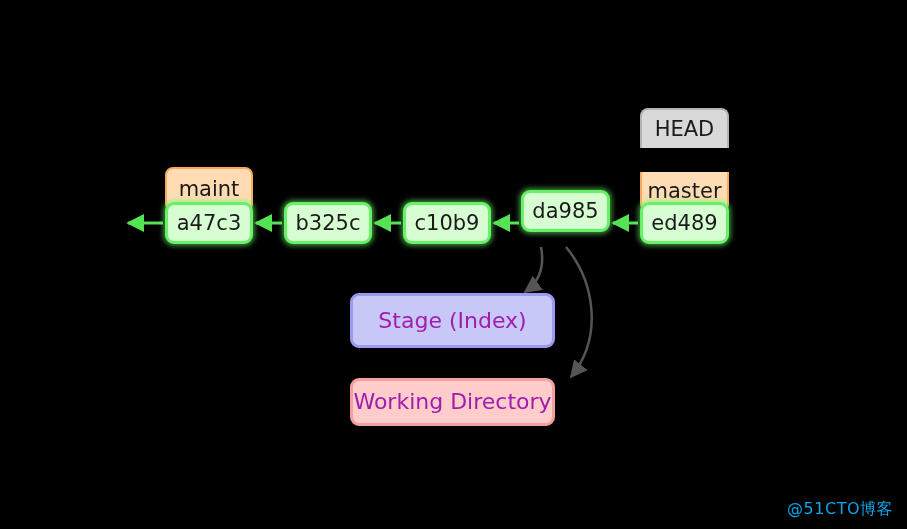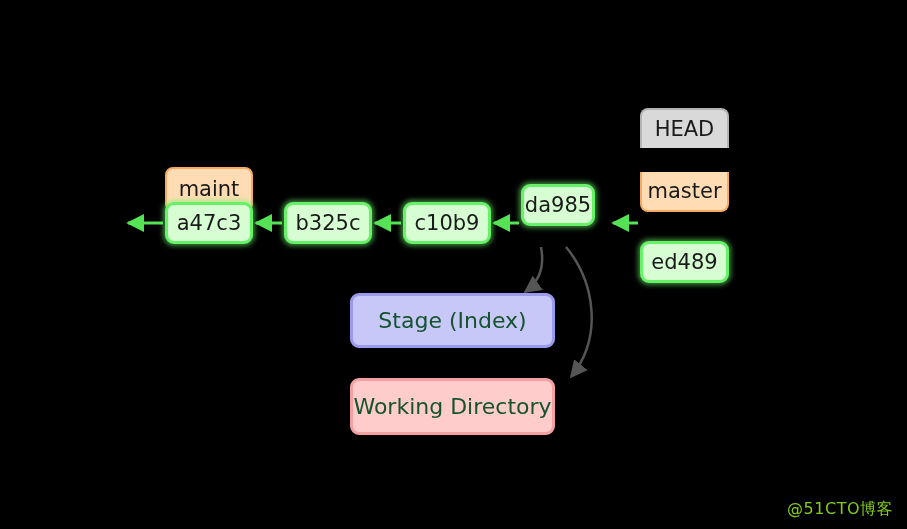--- a/index.html
+++ b/index.html
@@ -61,35 +61,35 @@
     border: 2px solid #b3b3b3;
     border-radius: 8px 8px 0 0;
     border-bottom: none;
     color: #1a1a1a;
     font-size: 21px;
   }
   
   .area {
     border-radius: 9px;
     font-size: 22px;
-    color: #14532d;
+    color: #a21caf;
   }
   .area-stage {
     background: #c8c8f8;
     border: 3px solid #9a9aee;
   }
   .area-work {
     background: #ffcccc;
     border: 3px solid #f4a0a0;
   }
   #watermark {
     position: absolute;
     right: 14px;
     bottom: 9px;
-    color: #84cc16;
+    color: #0ea5e9;
     font-size: 16px;
     letter-spacing: 0.5px;
     user-select: none;
   }
 </style>
 </head>
 <body>
 
 <div id="stage">
 
@@ -150,29 +150,29 @@
 
   <div class="node commit" style="left:165px; top:202px; width:88px; height:42px;">
     <span>a47c3</span>
   </div>
   <div class="node commit" style="left:284px; top:202px; width:88px; height:42px;">
     <span>b325c</span>
   </div>
   <div class="node commit" style="left:403px; top:202px; width:88px; height:42px;">
     <span>c10b9</span>
   </div>
-  <div class="node commit" style="left:521px; top:184px; width:74px; height:42px;">
+  <div class="node commit" style="left:521px; top:190px; width:89px; height:42px;">
     <span>da985</span>
   </div>
-  <div class="node commit" style="left:640px; top:202px; width:89px; height:42px;margin-top:39px;">
+  <div class="node commit" style="left:640px; top:202px; width:89px; height:42px;">
     <span>ed489</span>
   </div>
 
   <div class="node area area-stage" style="left:350px; top:293px; width:205px; height:55px;">
     <span>Stage (Index)</span>
   </div>
-  <div class="node area area-work" style="left:350px; top:378px; width:205px; height:57px;">
+  <div class="node area area-work" style="left:350px; top:378px; width:205px; height:48px;">
     <span>Working Directory</span>
   </div>
 
   <div id="watermark">@51CTO博客</div>
 
 </div>
 
 </body></html>

